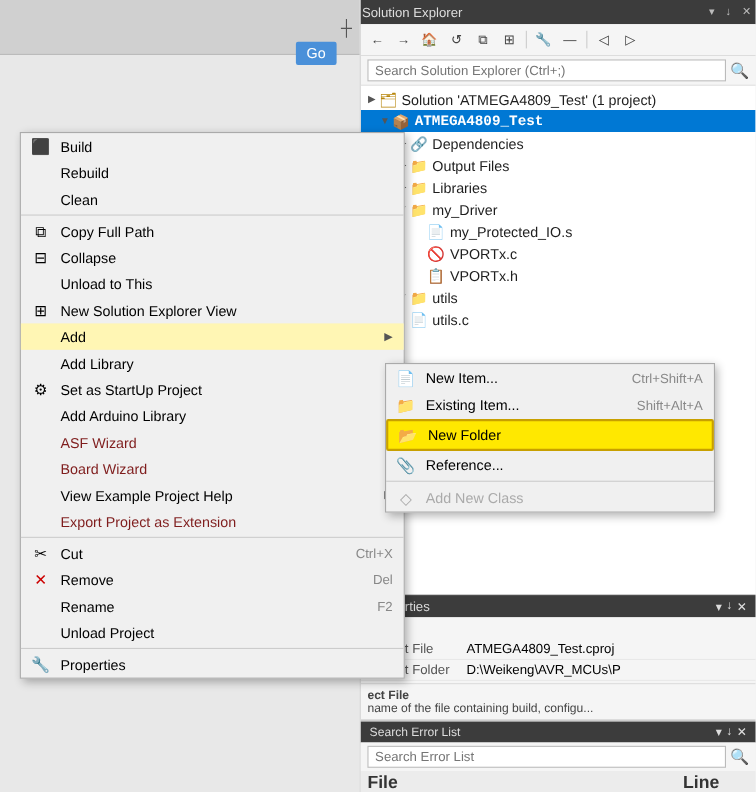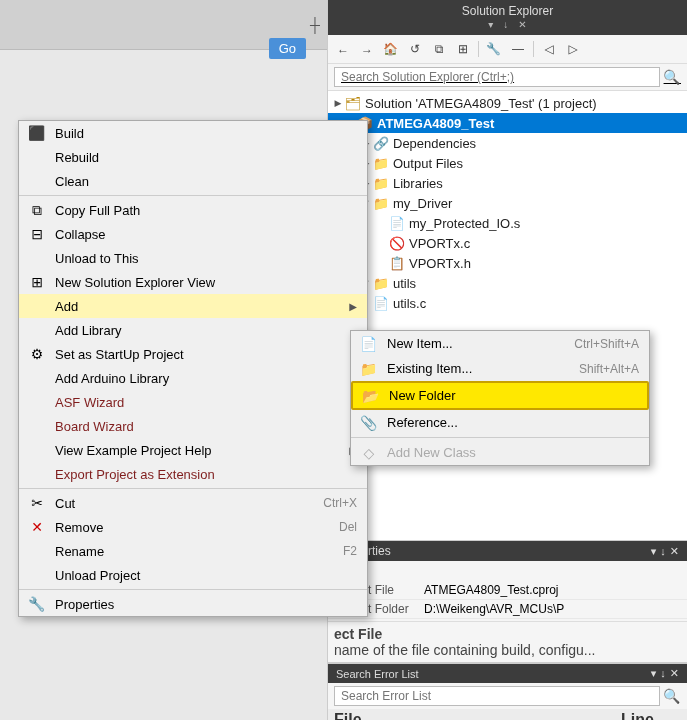--- a/index.html
+++ b/index.html
@@ -27,21 +27,20 @@
     }
 
     .se-titlebar {
       background: #3c3c3c;
       color: #fff;
       padding: 4px 1px;
       display: flex;
       align-items: center;
       justify-content: space-between;
       font-size: 12px;
-      flex-direction: column;
     }
 
     .se-title-text {
       font-size: 12px;
       color: #ddd;
     }
 
     .se-title-icons {
       display: flex;
       gap: 4px;
@@ -84,21 +83,20 @@
       background: #ccc;
       margin: 0 2px;
     }
 
     .se-search {
       padding: 3px 6px;
       display: flex;
       align-items: center;
       background: #f5f5f5;
       border-bottom: 1px solid #ddd;
-      text-decoration: underline;
     }
 
     .se-search input {
       flex: 1;
       border: 1px solid #bbb;
       background: #fff;
       padding: 2px 6px;
       font-size: 12px;
       color: #888;
       outline: none;
@@ -129,20 +127,21 @@
     }
 
     .tree-item.selected {
       background: #0078d4;
       color: #fff;
     }
 
     .tree-item.selected .tree-label {
       color: #fff;
       font-weight: bold;
+      font-family: Liberation Mono, monospace;
     }
 
     .tree-indent-1 { padding-left: 16px; }
     .tree-indent-2 { padding-left: 32px; }
     .tree-indent-3 { padding-left: 48px; }
 
     .tree-arrow {
       width: 12px;
       font-size: 9px;
       color: #555;
@@ -201,21 +200,21 @@
     }
 
     .props-val {
       color: #000000;
       font-weight: 500;
       word-break: break-all;
     }
 
     .props-desc {
       padding: 4px 6px;
-      font-size: 14px;
+      font-size: 11px;
       color: #444;
       border-top: 1px solid #ddd;
       margin-top: 2px;
     }
 
     
     .error-list {
       height: 80px;
       border-top: 2px solid #ccc;
       background: #f5f5f5;

